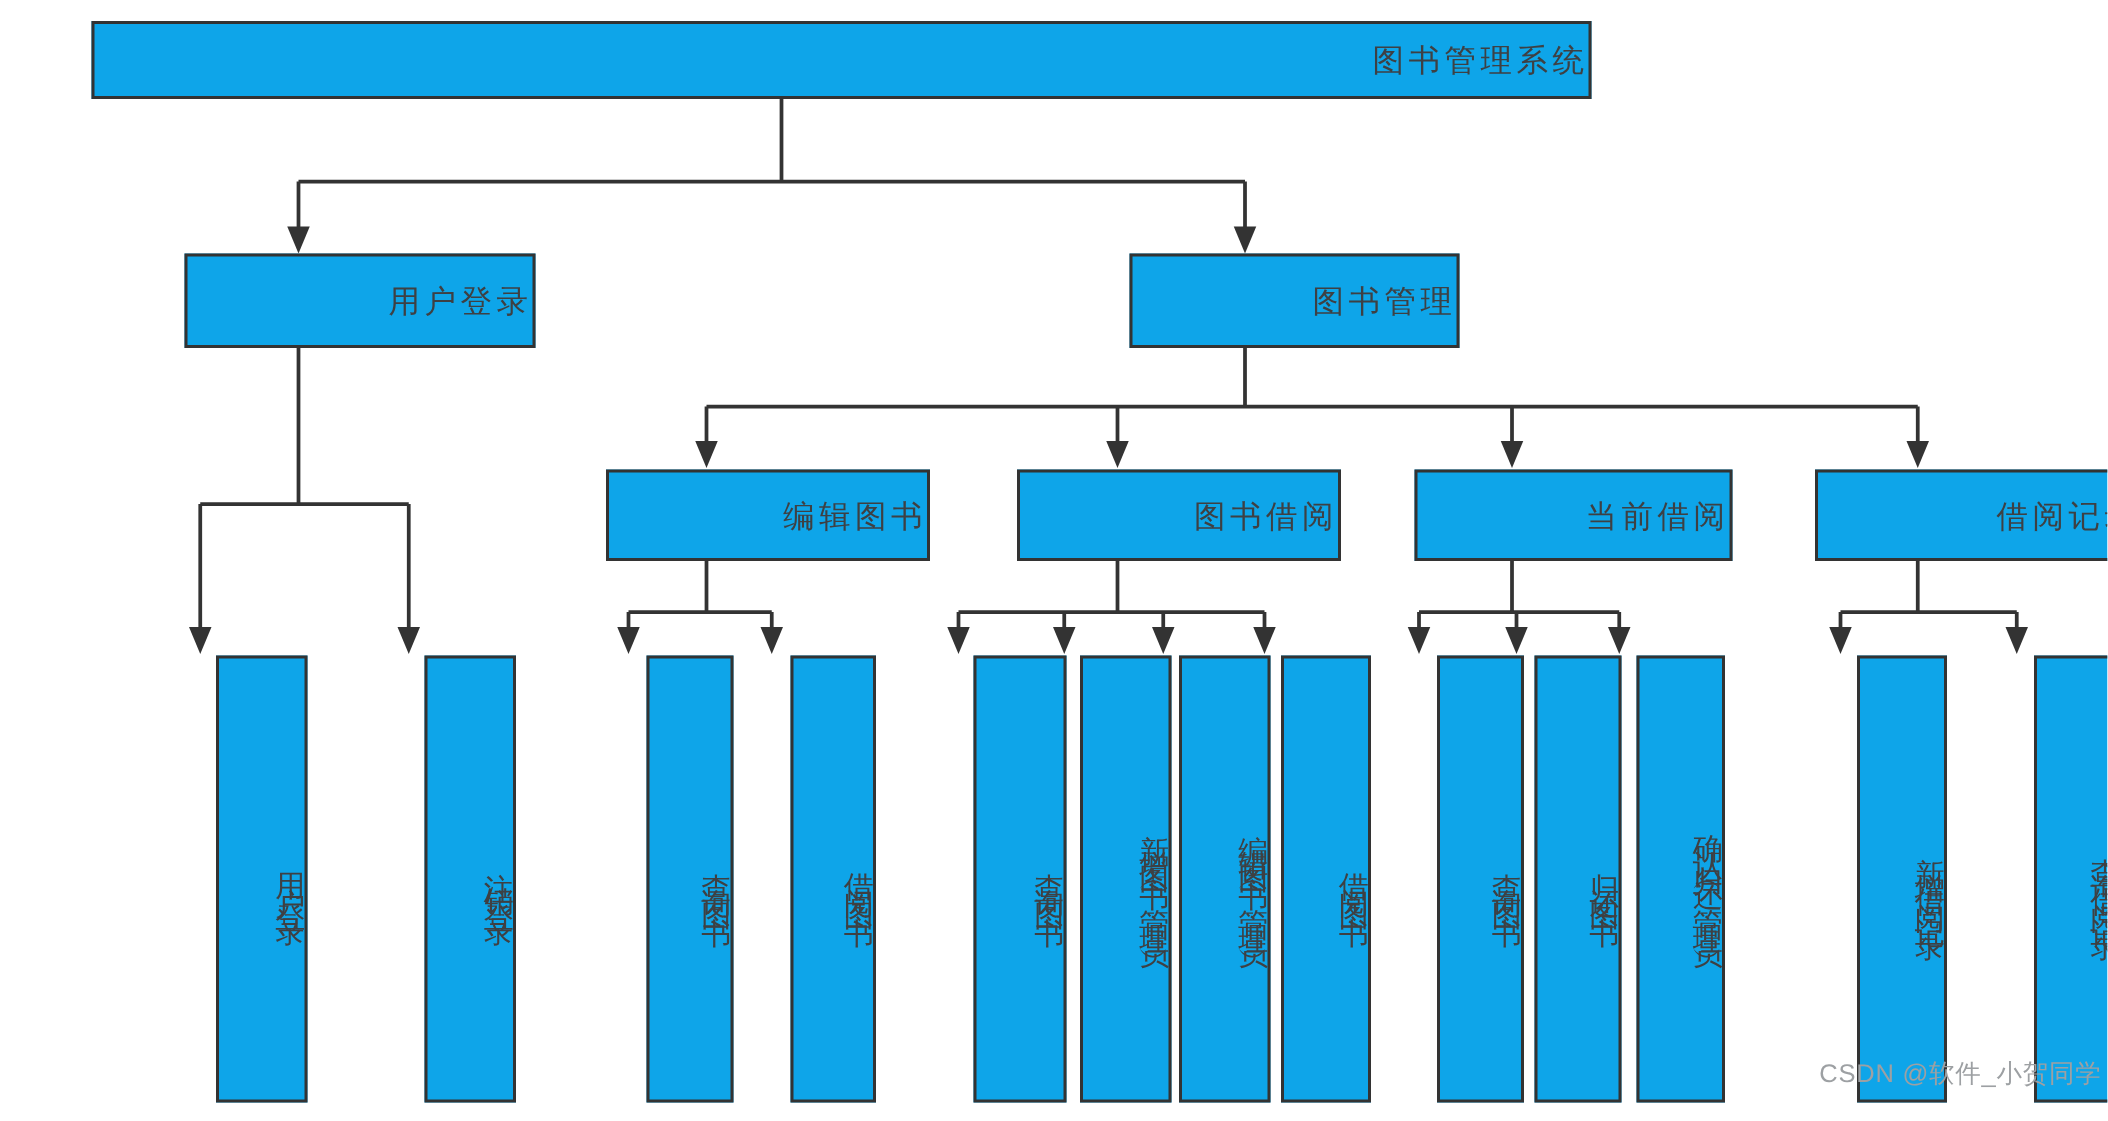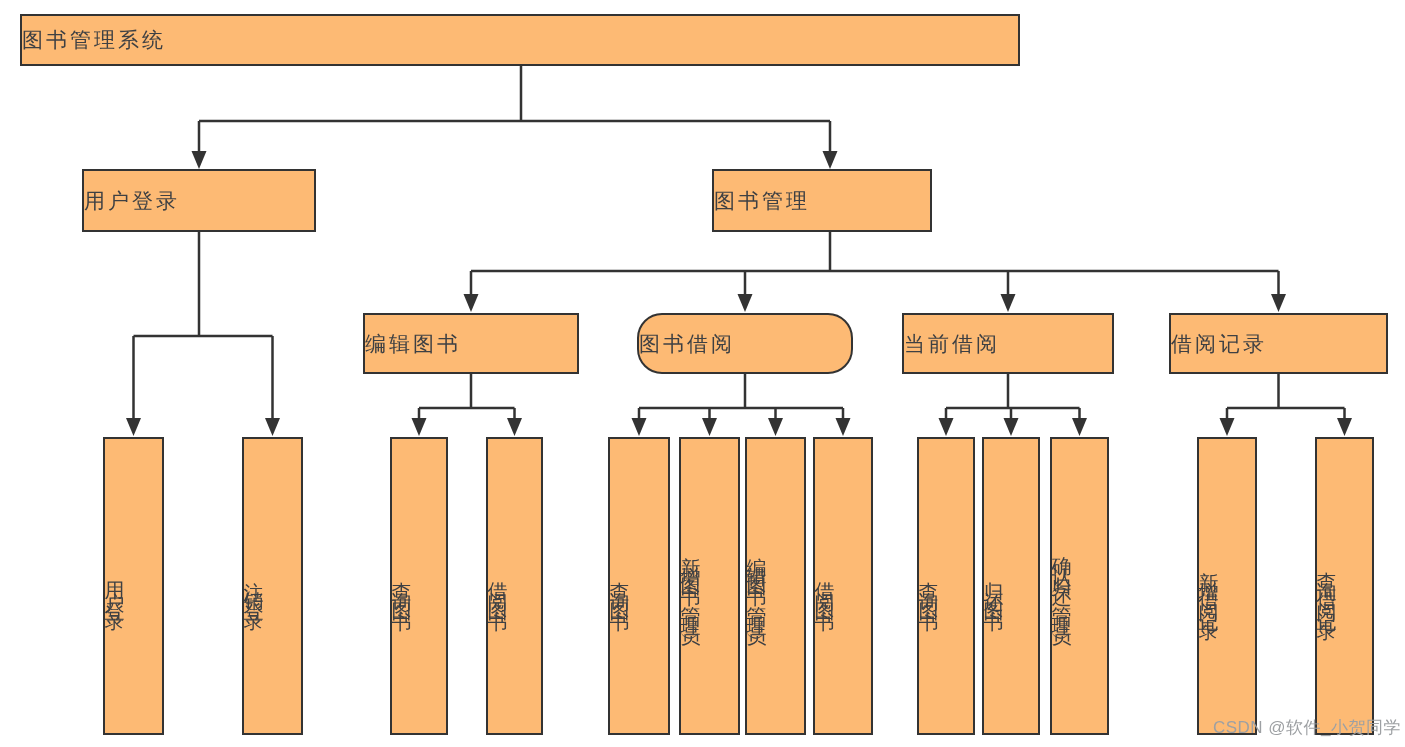--- a/index.html
+++ b/index.html
@@ -8,41 +8,42 @@
     position:relative;
     width:1405px;height:747px;
     background:#ffffff;
     overflow:hidden;
   }
   #wires{position:absolute;left:0;top:0;z-index:1;}
   .node{
     position:absolute;
     box-sizing:border-box;
     border:2.5px solid #333333;
-    background:#fdba74;
-    display:flex;align-items:center;justify-content:flex-start;
+    background:#0ea5e9;
+    display:flex;align-items:center;justify-content:flex-end;
     color:#3e4043;
     z-index:2;
+    margin-left:41px;
   }
   .hnode{font-size:21px;letter-spacing:3px;white-space:nowrap;}
   .root{left:20px;top:14px;width:1000px;height:52px;}
   .lvl2{top:169px;height:63px;}
   .lvl3{top:313px;height:61px;}
   .leaf{top:437px;height:298px;}
   .leaf .vtext{
     writing-mode:vertical-rl;
     text-orientation:mixed;
     font-size:20px;
     letter-spacing:10px;
     color:#3e4043;
     line-height:1;
   }
   #watermark{
     position:absolute;
-    right:4px;bottom:8px;
+    right:4px;bottom:20px;
     font-size:17px;
     color:#9da0a3;
     letter-spacing:0.5px;
     z-index:5;
     white-space:nowrap;
   }
   .wire{stroke:#333333;stroke-width:2.5;fill:none;}
   .head{fill:#333333;stroke:none;}
 </style>
 </head>
@@ -107,21 +108,21 @@
   <div class="node hnode lvl2" style="left:82px;width:234px;">
     <span>用户登录</span>
   </div>
   <div class="node hnode lvl2" style="left:712px;width:220px;">
     <span>图书管理</span>
   </div>
 
   <div class="node hnode lvl3" style="left:363px;width:216px;">
     <span>编辑图书</span>
   </div>
-  <div class="node hnode lvl3" style="left:637px;width:216px;border-radius:25px;">
+  <div class="node hnode lvl3" style="left:637px;width:216px;">
     <span>图书借阅</span>
   </div>
   <div class="node hnode lvl3" style="left:1169px;width:219px;">
     <span>借阅记录</span>
   </div>
   <div class="node hnode lvl3" style="left:902px;width:212px;">
     <span>当前借阅</span>
   </div>
 
   <div class="node leaf" style="left:103px;width:61px;">

